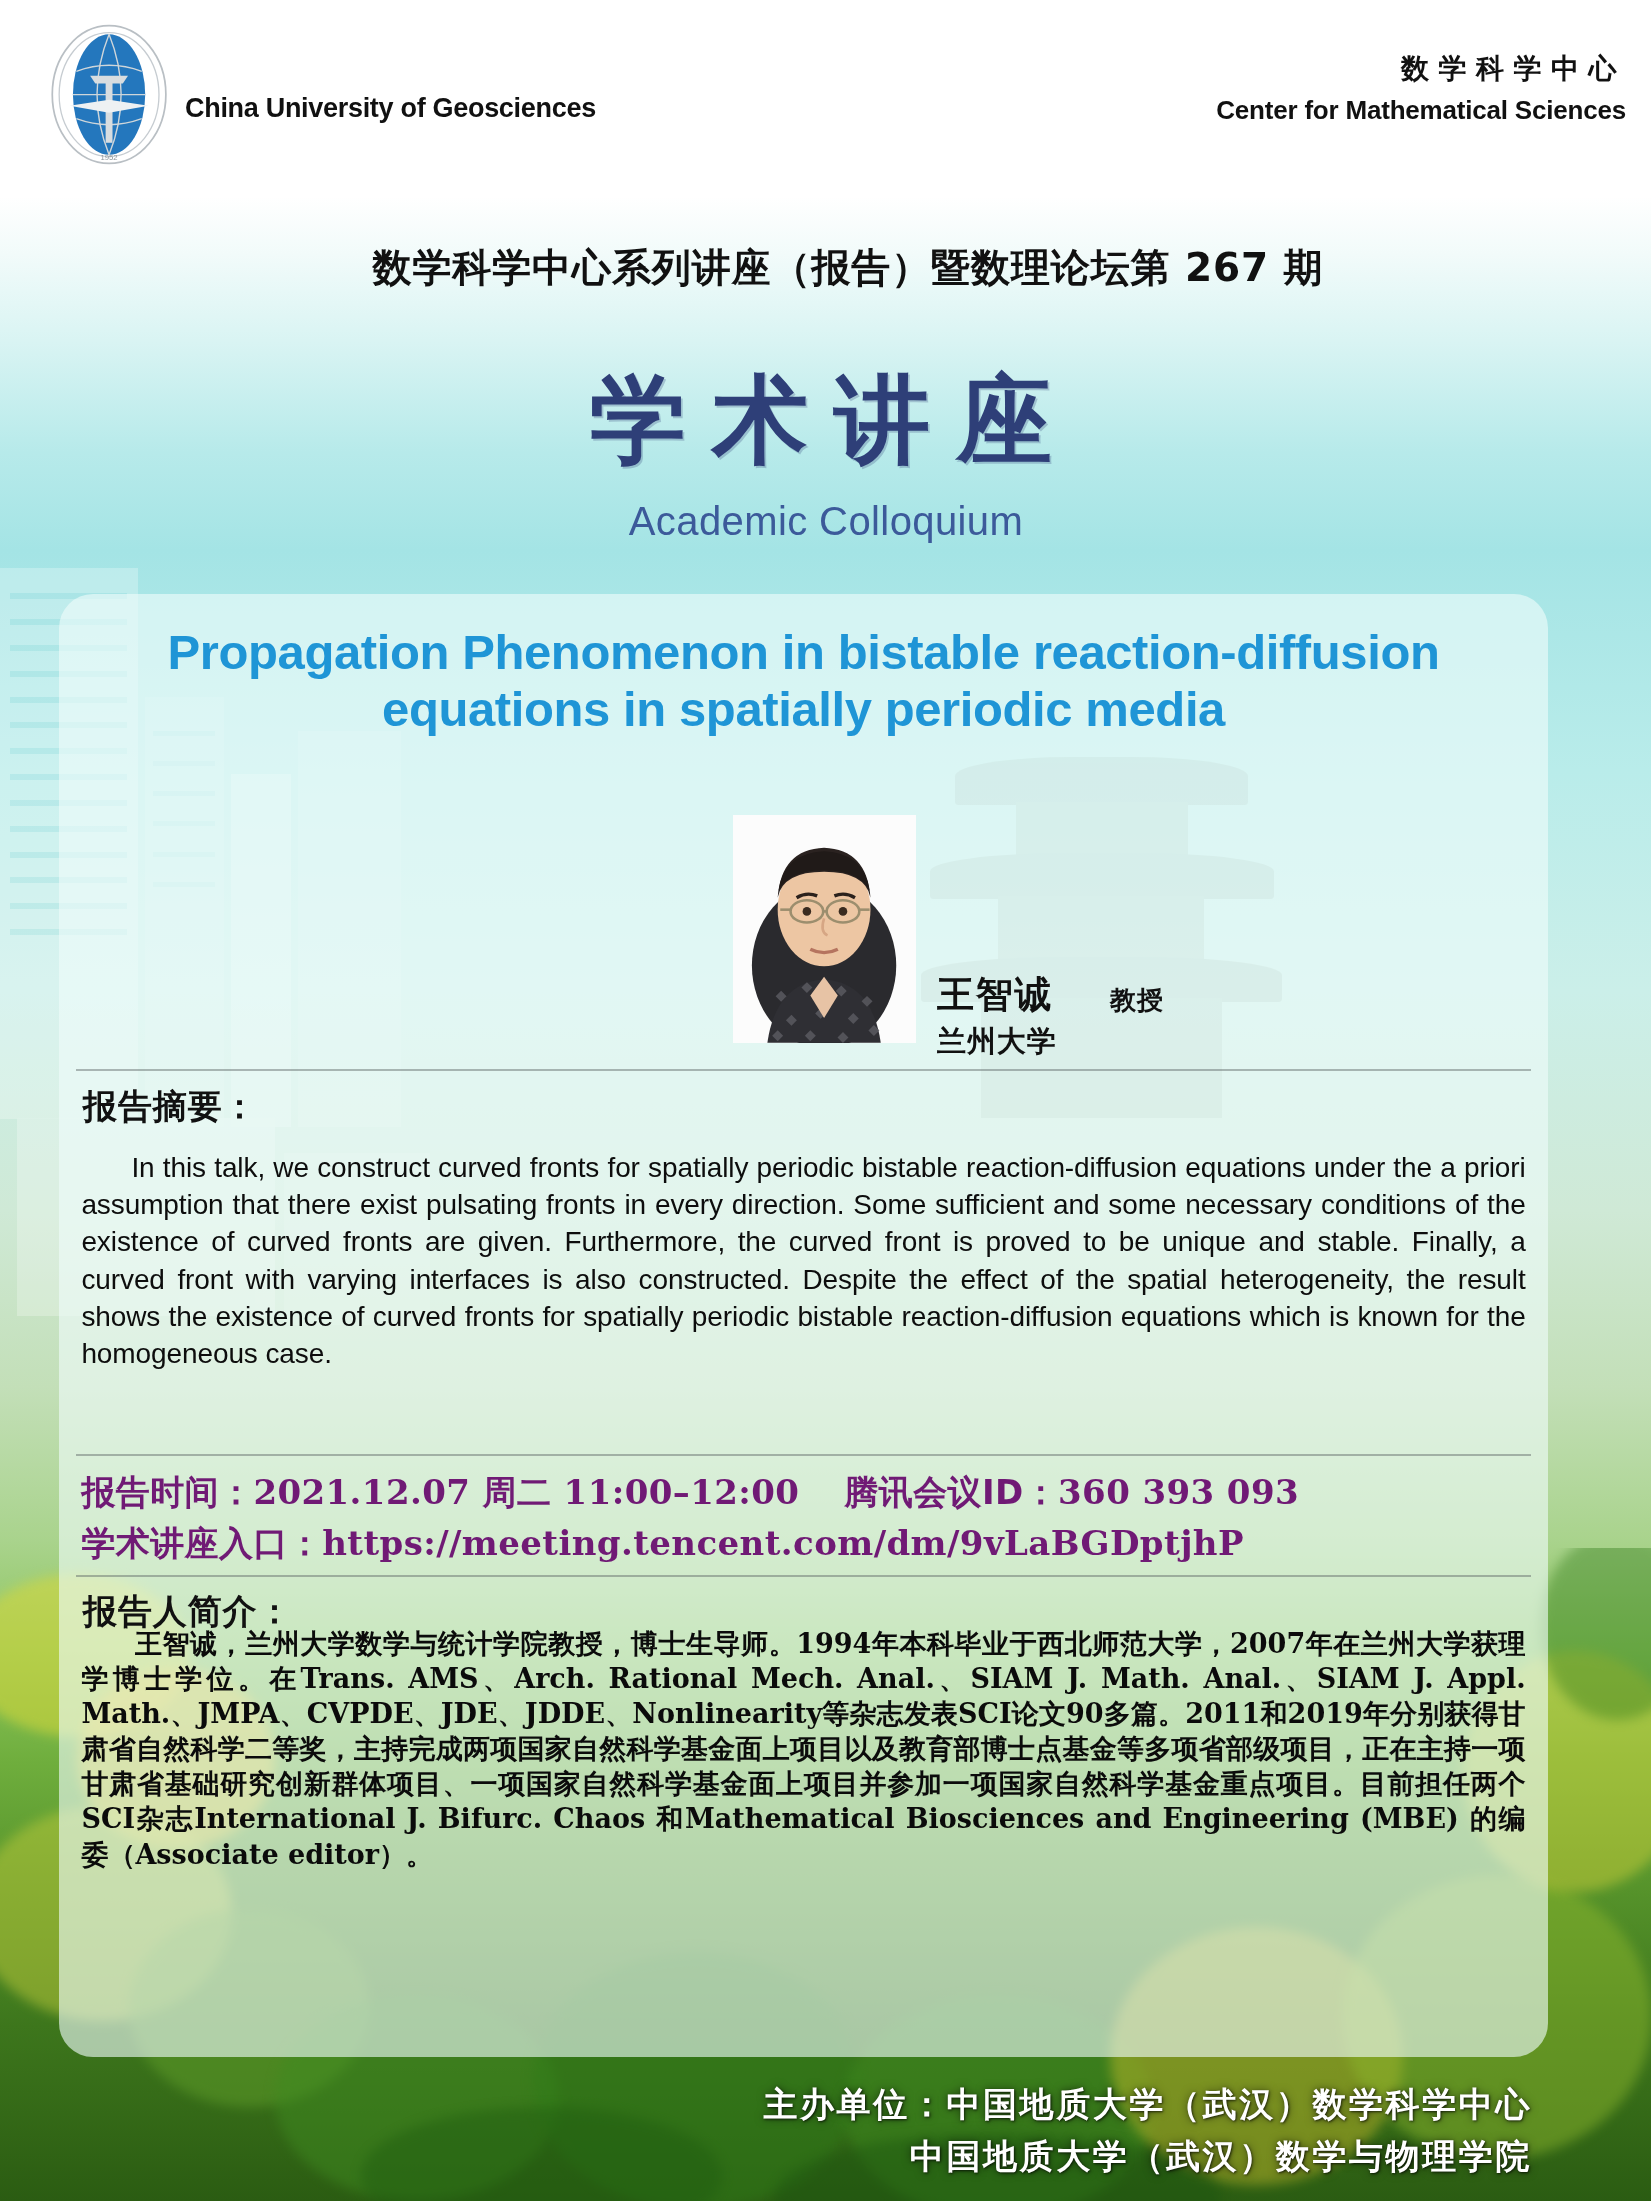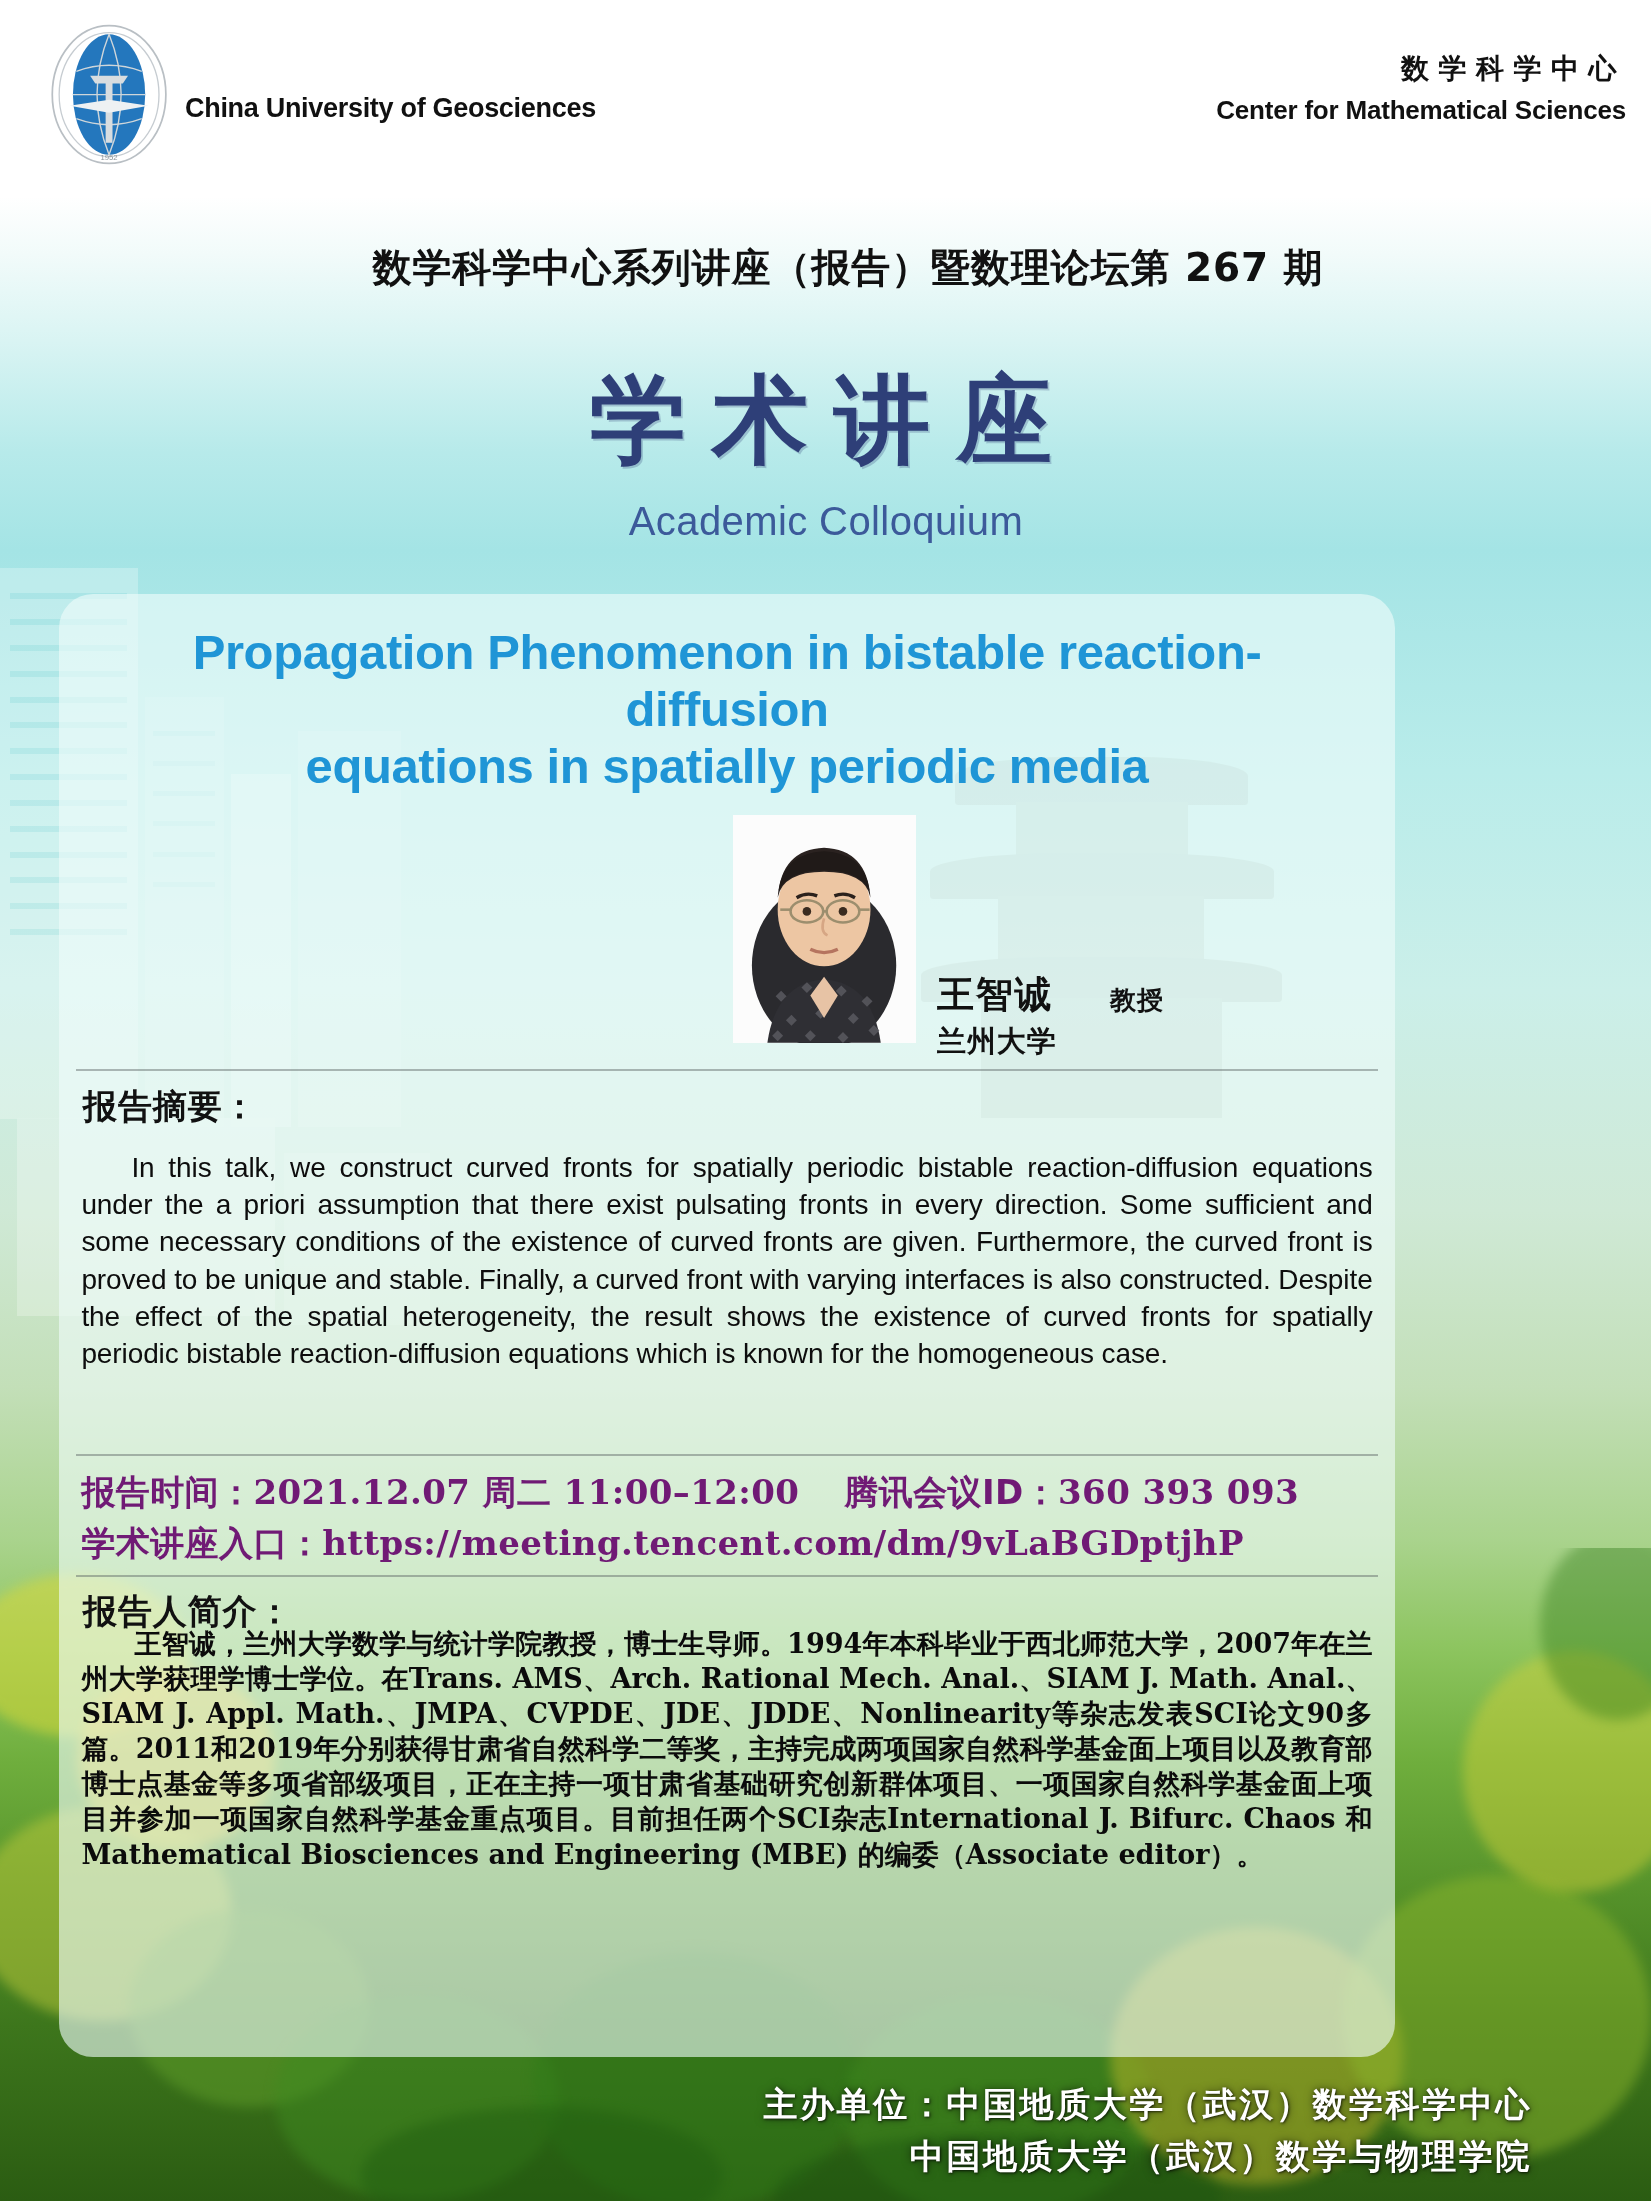--- a/index.html
+++ b/index.html
@@ -63,21 +63,21 @@
 
   
   .callig{position:absolute;left:0;right:0;top:357px;text-align:center;
           font-size:96px;font-weight:bold;color:#2e3f78;letter-spacing:26px;
           font-family:"DejaVu Serif","Liberation Serif",serif;
           text-shadow:1.7px 1.7px 0 rgba(46,63,120,.25);margin-left:16px;}
   .callig-en{position:absolute;left:0;right:0;top:499px;text-align:center;
           font-size:40px;color:#3c5a9a;font-weight:400;letter-spacing:0.4px;}
 
   
-  .card{position:absolute;left:59px;top:594px;width:1336px;height:1463px;
+  .card{position:absolute;left:59px;top:594px;width:1489px;height:1463px;
         background:rgba(239,251,250,.62);border-radius:34px;}
   .card-inner{position:absolute;inset:0;}
 
   .talk-title{position:absolute;left:34px;right:34px;top:30px;text-align:center;
         font-size:49px;font-weight:bold;color:#1f95d6;line-height:1.16;letter-spacing:-0.4px;}
 
   
   .photo{position:absolute;left:674px;top:221px;width:183px;height:228px;background:#fdfdfd;overflow:hidden;}
   .photo svg{display:block;}
 

